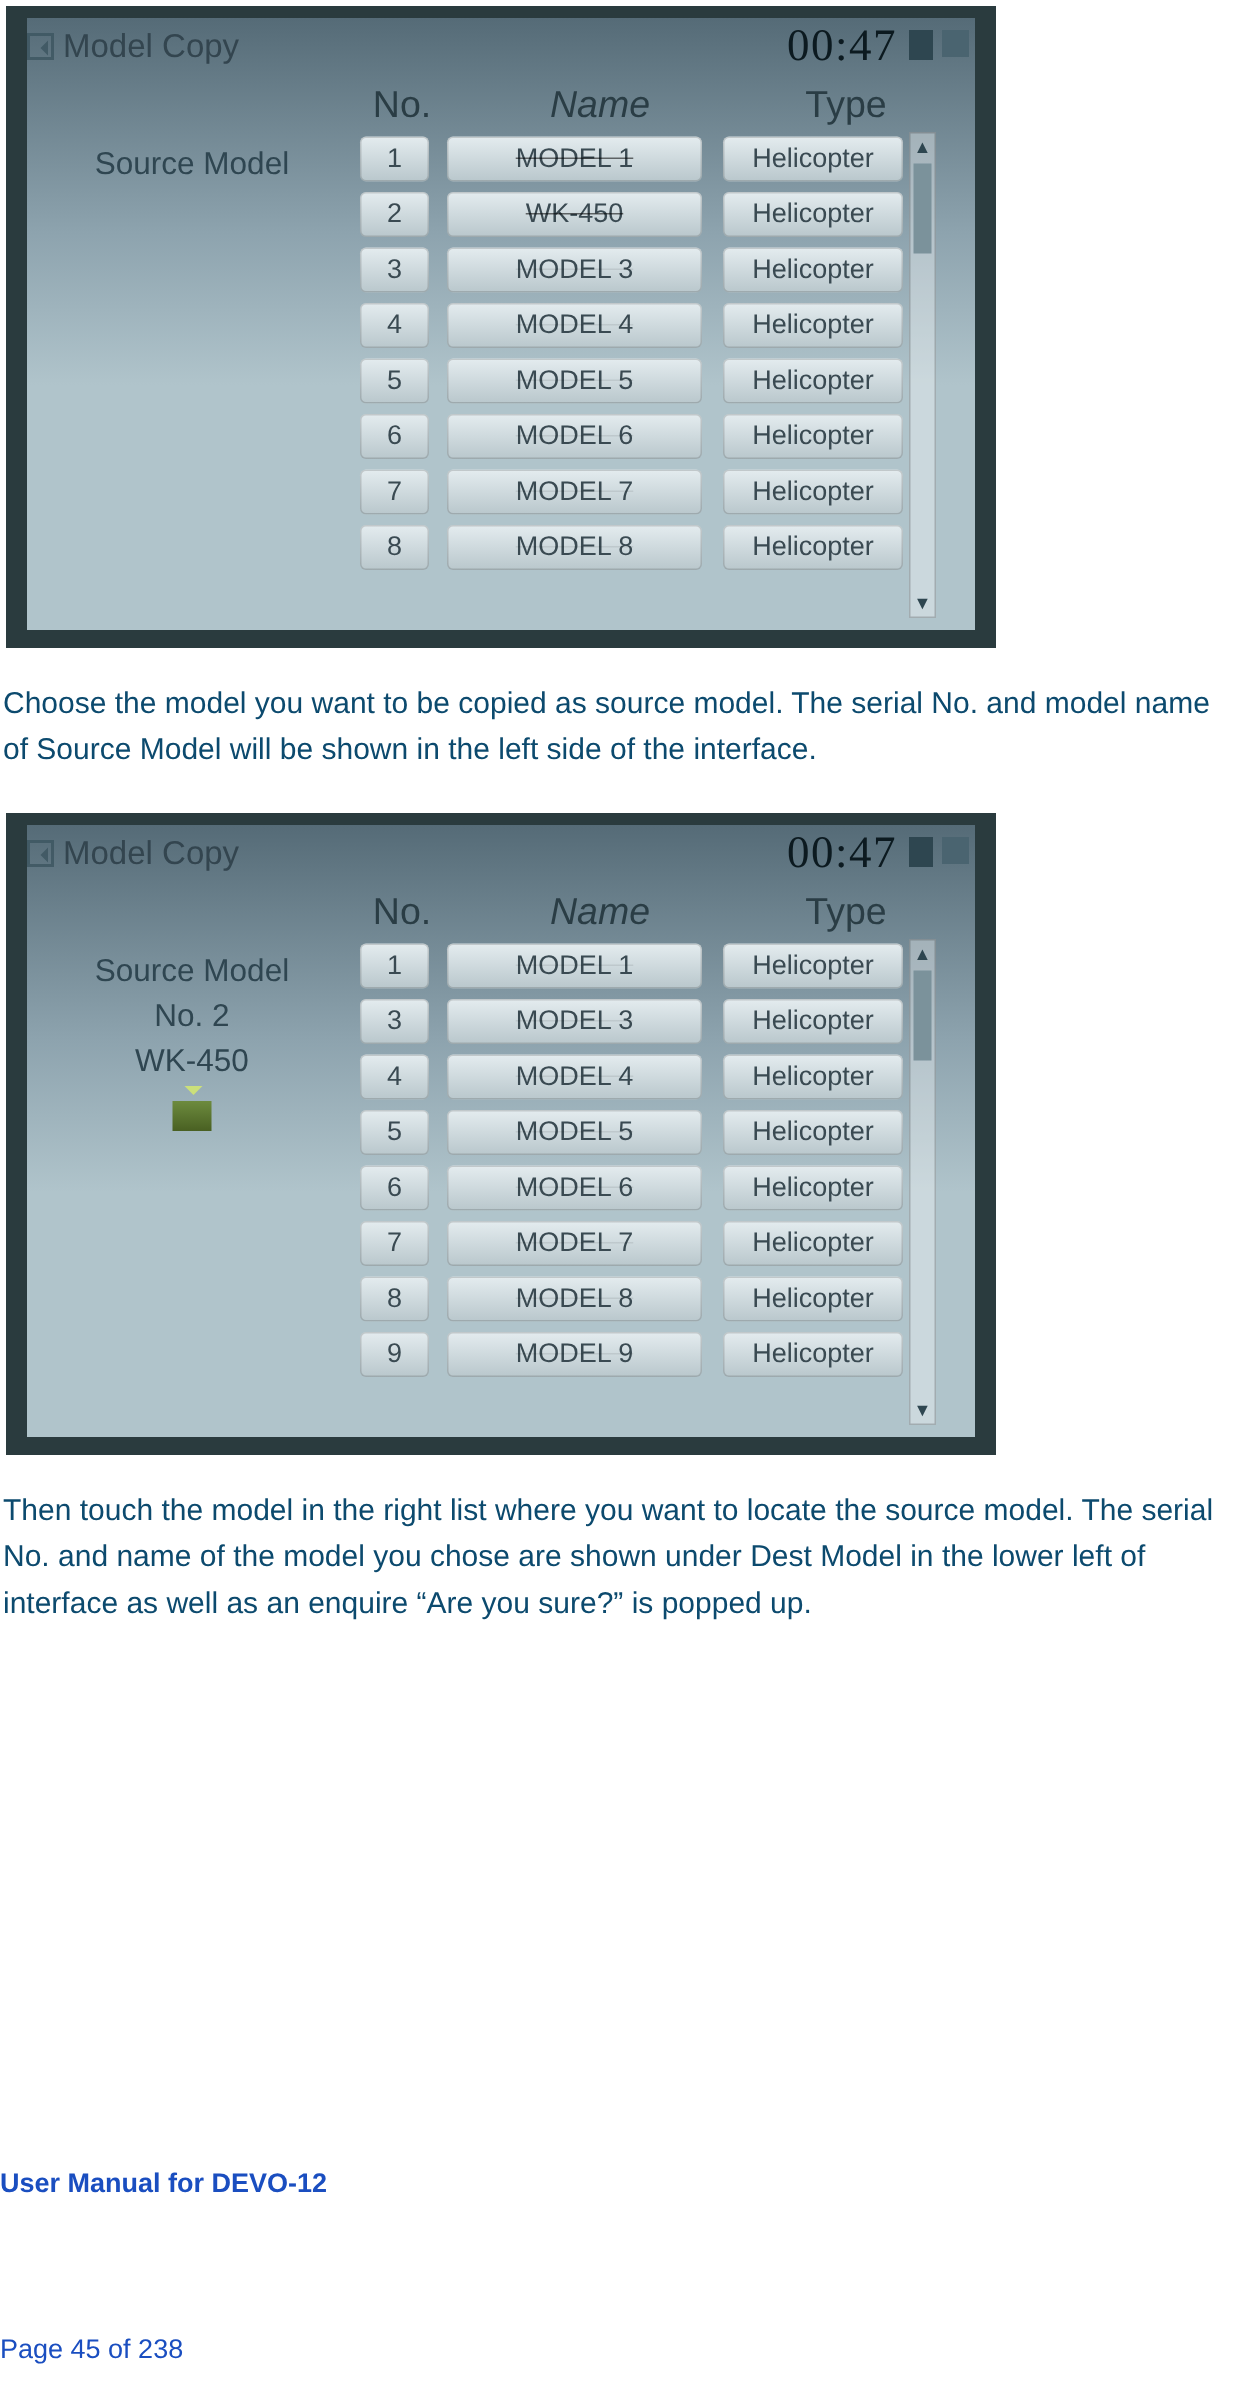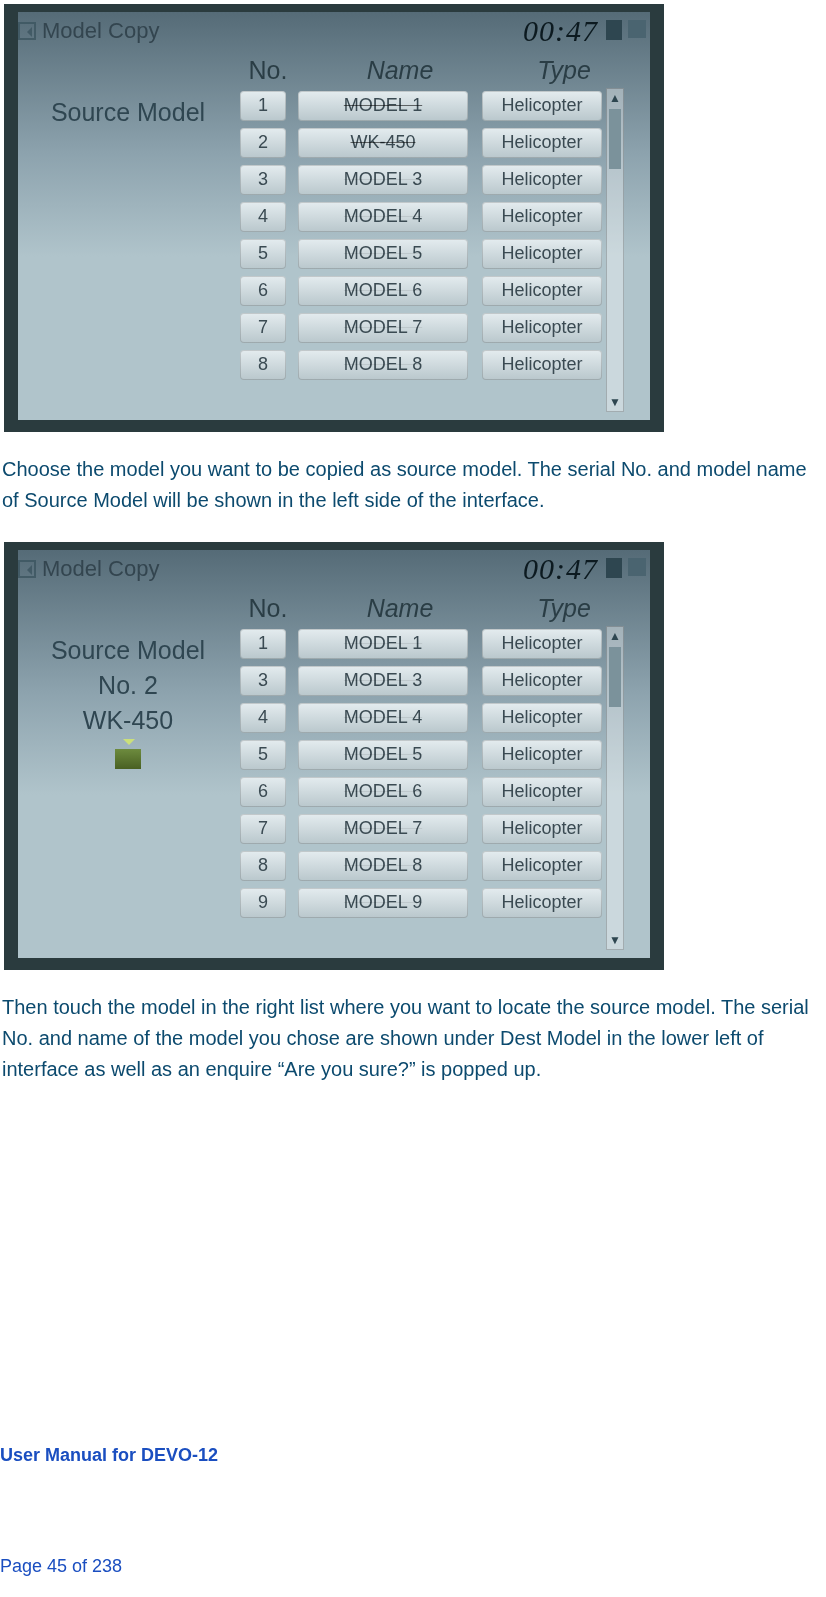--- a/index.html
+++ b/index.html
@@ -40,55 +40,55 @@
     position: relative; opacity: .8;
   }
   .back-icon::before {
     content: ""; position: absolute; left: 2px; top: 3px;
     border: 5px solid transparent; border-right-color: #3c5560;
   }
   .title-text { color: #33454f; font-size: 22px; font-weight: 500; }
   .clock {
     position: absolute; right: 52px; top: 0;
     color: #0c1a20; font-size: 30px; font-family: "Times New Roman", serif;
-    font-style: italic; letter-spacing: 1px;
+    letter-spacing: 1px;
   }
   .corner1 {
     position: absolute; right: 28px; top: 6px; width: 16px; height: 20px;
     background: #2e4650;
   }
   .corner2 {
     position: absolute; right: 4px; top: 6px; width: 18px; height: 18px;
     background: #4a6470;
   }
 
   
   .sidepanel {
     position: absolute; left: 0; top: 80px; width: 220px;
-    color: #2f4651; font-size: 25px; text-align: center;
+    color: #2f4651; font-size: 21px; text-align: center;
   }
   .sidepanel .line { margin-top: 6px; }
   .dl-icon {
     width: 26px; height: 20px; margin: 14px auto 0;
     background: linear-gradient(#6d8b3e,#496022);
     position: relative;
   }
   .dl-icon::before {
     content: ""; position: absolute; left: 8px; top: -10px;
     border: 6px solid transparent; border-top-color: #cbe07a;
   }
 
   
   .tablewrap {
     position: absolute; left: 222px; right: 26px; top: 44px; bottom: 4px;
   }
   .hdrrow { display: flex; height: 30px; color: #2a3d45; font-size: 25px; }
   .hdrrow .h-no   { width: 56px;  text-align: center; }
   .hdrrow .h-name { flex: 1;     text-align: center; font-style: italic; }
-  .hdrrow .h-type { width: 120px; text-align: center; font-style: italic; }
+  .hdrrow .h-type { width: 120px; text-align: center; }
 
   .rows { position: absolute; left: 0; right: 22px; top: 30px; bottom: 0; }
   .row {
     display: flex; align-items: center; height: 35px; margin-top: 2px;
   }
   .cell {
     height: 30px; display: flex; align-items: center; justify-content: center;
     background: linear-gradient(#e4ecef,#b9c7cc);
     border-radius: 4px;
     color: #3a4a52; font-size: 18px;

